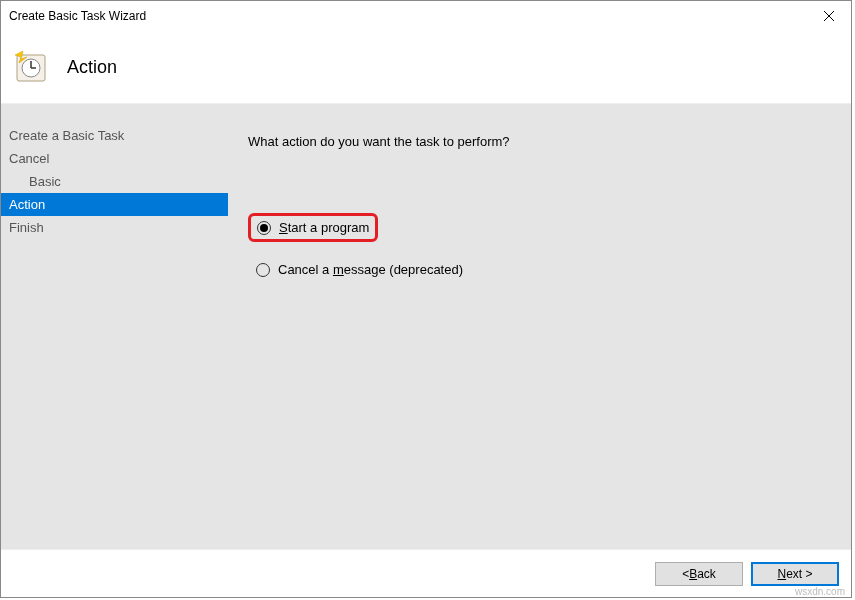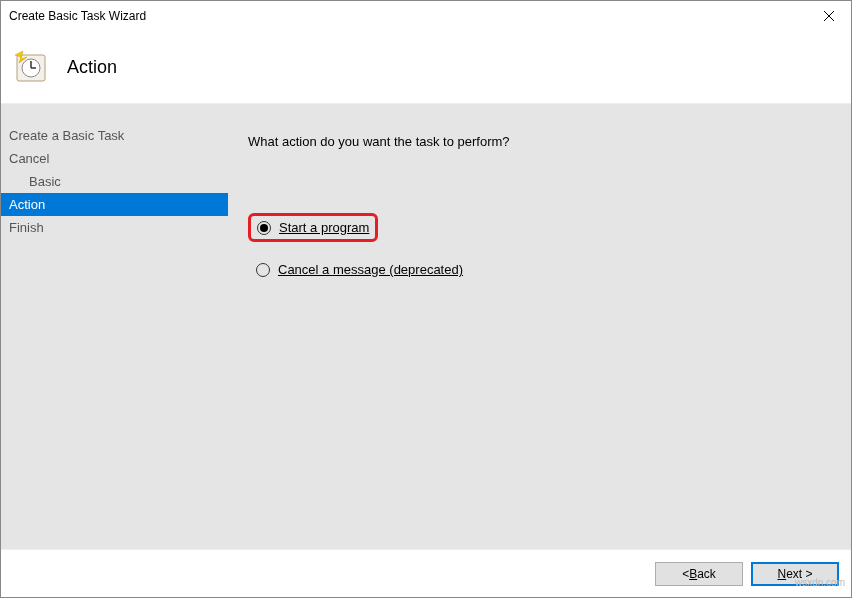--- a/index.html
+++ b/index.html
@@ -73,21 +73,21 @@
     }
     .content {
       flex: 1;
       padding: 30px 20px 0 20px;
     }
     .prompt {
       font-size: 13px;
       color: #000;
       margin-bottom: 64px;
     }
-    .radio-group { display: flex; flex-direction: column; gap: 14px; text-decoration: underline; }
+    .radio-group { display: flex; flex-direction: column; gap: 14px; }
     .radio-row {
       display: flex;
       align-items: center;
       font-size: 13px;
       color: #000;
       cursor: pointer;
       padding: 4px 6px;
       border: 2px solid transparent;
       border-radius: 4px;
       width: fit-content;
@@ -128,21 +128,21 @@
       border: 1px solid #adadad;
       font-size: 12px;
       cursor: pointer;
       display: flex;
       align-items: center;
       justify-content: center;
     }
     .btn.primary { border: 2px solid #0078D7; }
     .watermark {
       position: absolute;
-      bottom: 9px; right: 6px;
+      bottom: 0; right: 6px;
       font-size: 10px;
       color: #bbb;
     }
     .underline { text-decoration: underline; }
   </style>
 </head>
 <body>
 
 <div class="window">
 

